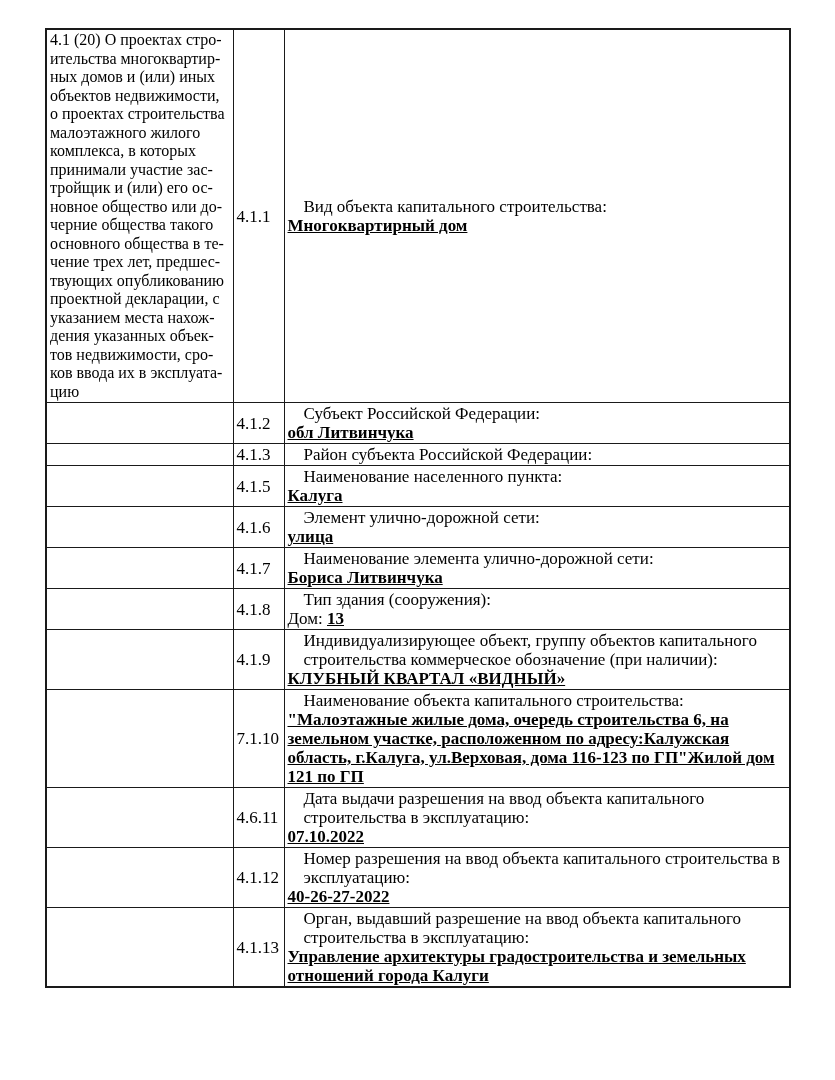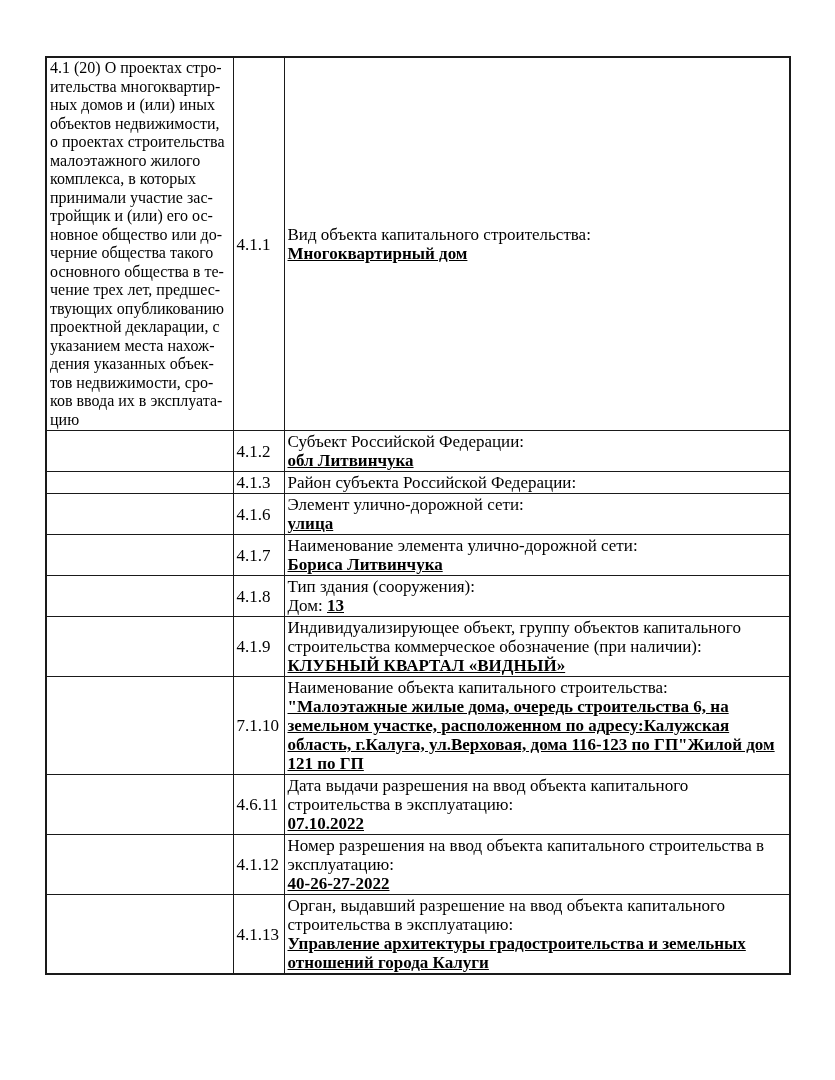--- a/index.html
+++ b/index.html
@@ -15,21 +15,21 @@
   .page {
     position: relative;
     width: 835px;
     height: 1080px;
     background: #ffffff;
     overflow: hidden;
   }
   table.decl {
     position: absolute;
     left: 45px;
-    top: 56px;
+    top: 28px;
     width: 744px;
     border-collapse: collapse;
     table-layout: fixed;
     border: 2px solid #1a1a1a;
   }
   table.decl td {
     border: 1px solid #1a1a1a;
     padding: 1px 3px;
     vertical-align: middle;
     font-size: 17px;
@@ -43,20 +43,21 @@
   .note {
     white-space: pre-line;
     font-size: 16px;
     line-height: 18.5px;
   }
   td.code-cell {
     font-size: 17px;
   }
   td.content-cell .label {
     font-weight: normal;
+    margin-left: 16px;
   }
   td.content-cell .value-line {
     font-weight: normal;
   }
   td.content-cell .value {
     font-weight: bold;
     text-decoration: underline;
   }
 </style>
 </head>
@@ -116,20 +117,30 @@
     <td class="code-cell">4.1.3</td>
     <td class="content-cell">
       <div class="label">Район субъекта Российской Федерации:</div>
 
     </td>
   </tr>
         <tr>
     <td class="note-cell">
       <div class="note"></div>
     </td>
+    <td class="code-cell">4.1.5</td>
+    <td class="content-cell">
+      <div class="label">Наименование населенного пункта:</div>
+      <div class="value-line"><span class="prefix"></span><span class="value">Калуга</span></div>
+    </td>
+  </tr>
+        <tr>
+    <td class="note-cell">
+      <div class="note"></div>
+    </td>
     <td class="code-cell">4.1.6</td>
     <td class="content-cell">
       <div class="label">Элемент улично-дорожной сети:</div>
       <div class="value-line"><span class="prefix"></span><span class="value">улица</span></div>
     </td>
   </tr>
         <tr>
     <td class="note-cell">
       <div class="note"></div>
     </td>

